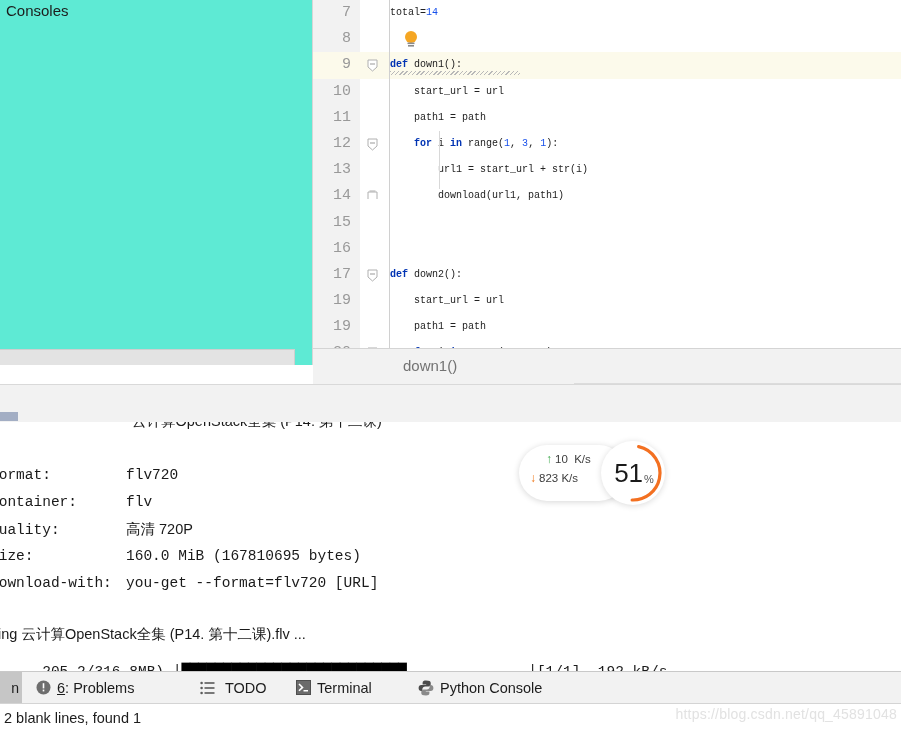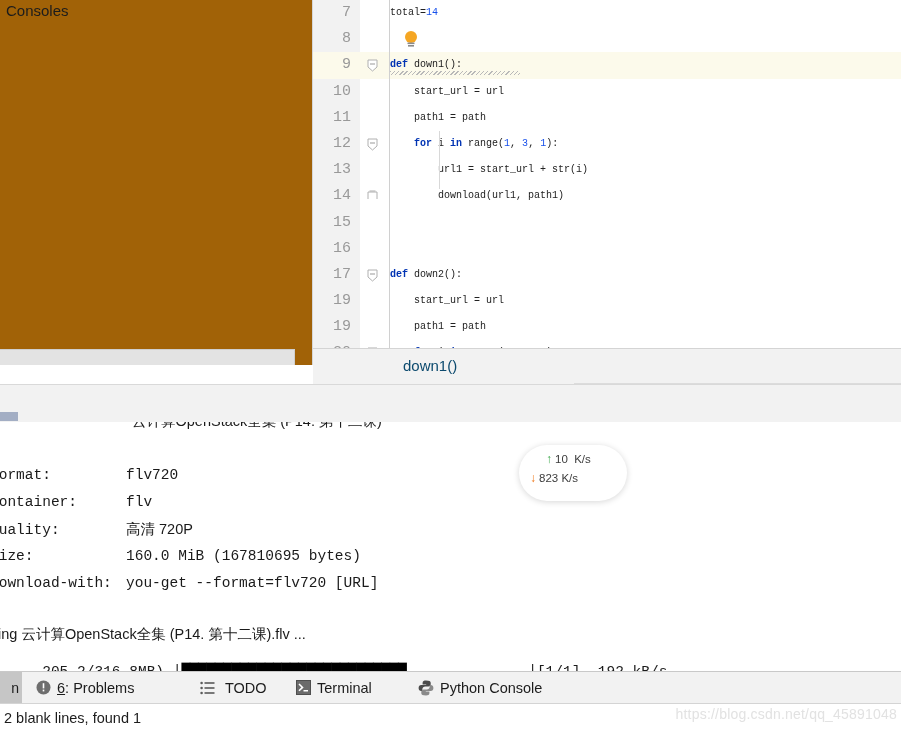--- a/index.html
+++ b/index.html
@@ -17,21 +17,21 @@
     width: 901px;
     height: 733px;
     background: #ffffff;
   }
 
   
   .consoles-pane {
     position: absolute;
     left: 0; top: 0;
     width: 313px; height: 365px;
-    background: #a16207;
+    background: #5eead4;
     border-right: 1px solid #d6d6d6;
     box-sizing: border-box;
   }
   .consoles-label {
     position: absolute;
     left: 6px; top: 0px;
     font-size: 15px;
     color: #1c1c1c;
     font-family: "Liberation Sans", sans-serif;
     line-height: 22px;
@@ -141,21 +141,21 @@
     width: 588px; height: 37px;
     background: #f2f2f2;
     border-top: 1px solid #d4d4d4;
     border-bottom: 1px solid #d4d4d4;
     box-sizing: border-box;
   }
   .breadcrumb-text {
     position: absolute;
     left: 90px; top: 8px;
     font-size: 15px;
-    color: #0c4a6e;
+    color: #737373;
     font-family: "Liberation Sans", sans-serif;
   }
   .breadcrumb-div {
     position: absolute;
     left: 261px; top: 34px;
     width: 327px; height: 1px;
     background: #dcdcdc;
   }
 
   
@@ -418,20 +418,29 @@
     <div class="speed-pill"></div>
 
     <div class="speed-row up">
       <span class="arrow up-a">↑</span><span>10</span><span>&nbsp;&nbsp;</span><span>K/s</span>
     </div>
 
     <div class="speed-row down">
       <span class="arrow down-a">↓</span><span>823</span><span>&nbsp;</span><span>K/s</span>
     </div>
 
+    <div class="speed-circle">
+      <svg width="64" height="64" viewBox="0 0 64 64">
+        <circle id="ring-arc" cx="32" cy="32" r="27" fill="none" stroke="#f37021" stroke-width="3.2" stroke-linecap="round" transform="rotate(-78 32 32)" stroke-dasharray="79.59790474547387 90.04809854837495"></circle>
+      </svg>
+      <div class="pct-num">
+        <span>51</span>
+        <span class="pct-sign">%</span>
+      </div>
+    </div>
   </div>
 
   <div class="toolbar">
     <div class="tool-tab-active">n</div>
     <div id="tool-tabs">
         <div class="tool-tab" style="left: 36px;">
           <span style="display: inline-flex;">
             <svg width="15" height="15" viewBox="0 0 15 15">
               <circle cx="7.5" cy="7.5" r="7" fill="#6e6e6e"></circle>
               <rect x="6.7" y="3.2" width="1.6" height="5.2" fill="#ffffff"></rect>

